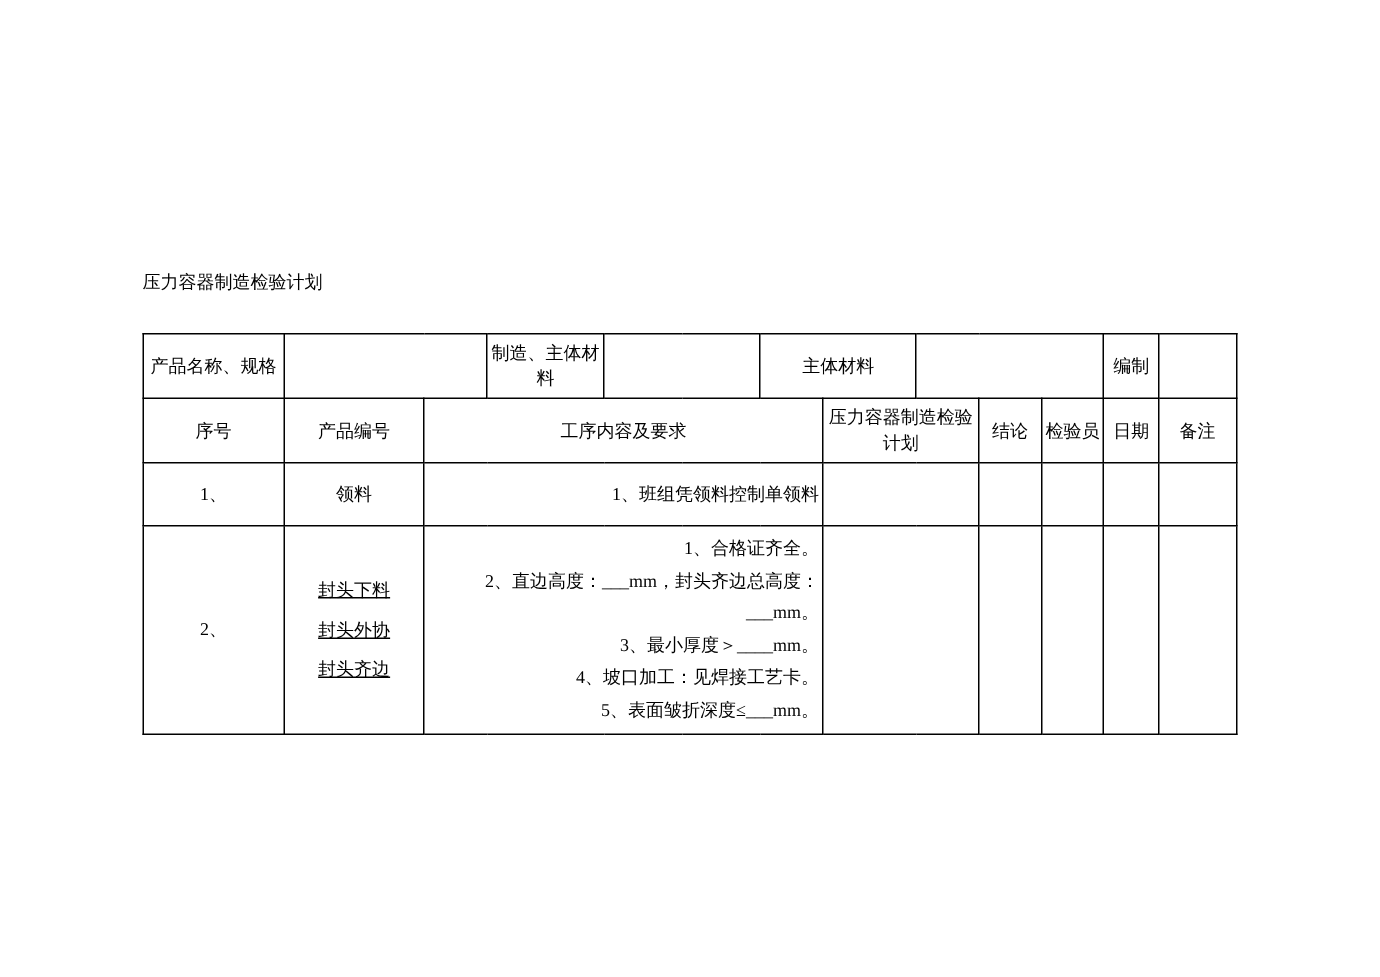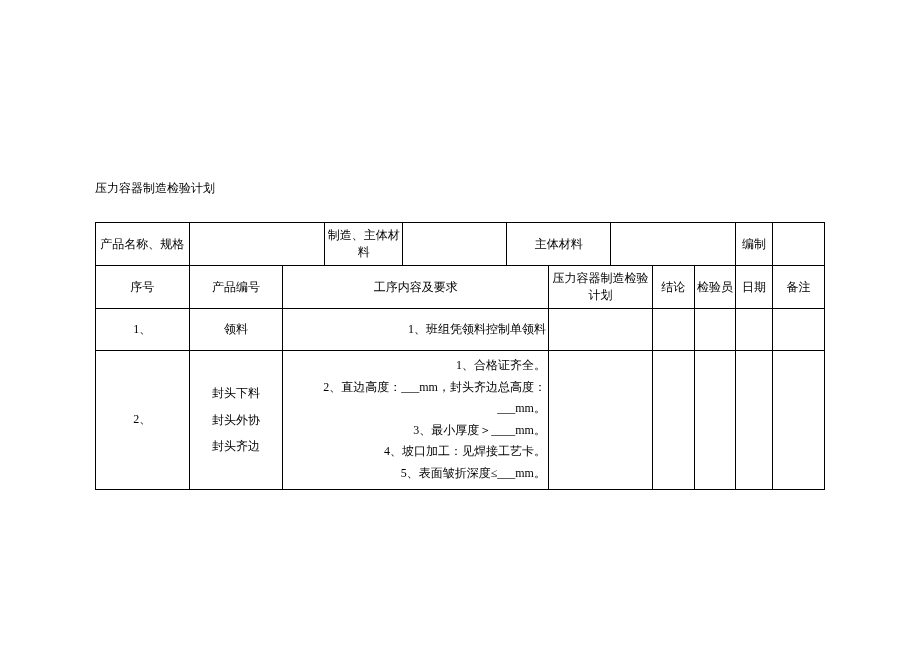--- a/index.html
+++ b/index.html
@@ -44,20 +44,21 @@
     }
     .data-row1 td {
       height: 42px;
     }
     .data-row2 td {
       height: 100px;
     }
     .col2-content {
       text-align: center;
       line-height: 2.2;
+      text-decoration: underline;
     }
   </style>
 </head>
 <body>
 
 <div class="title">压力容器制造检验计划</div>
 
 <table>
   <colgroup>
     <col style="width:90px">

